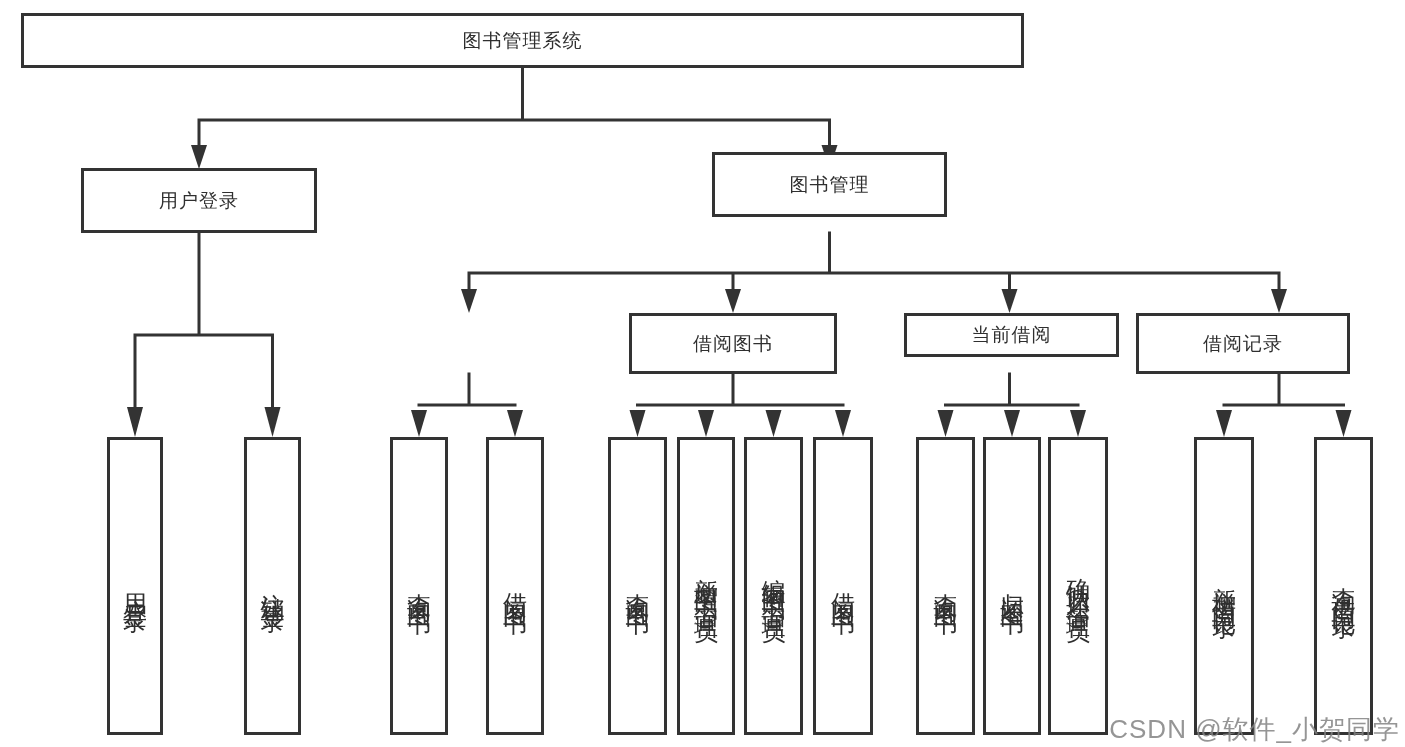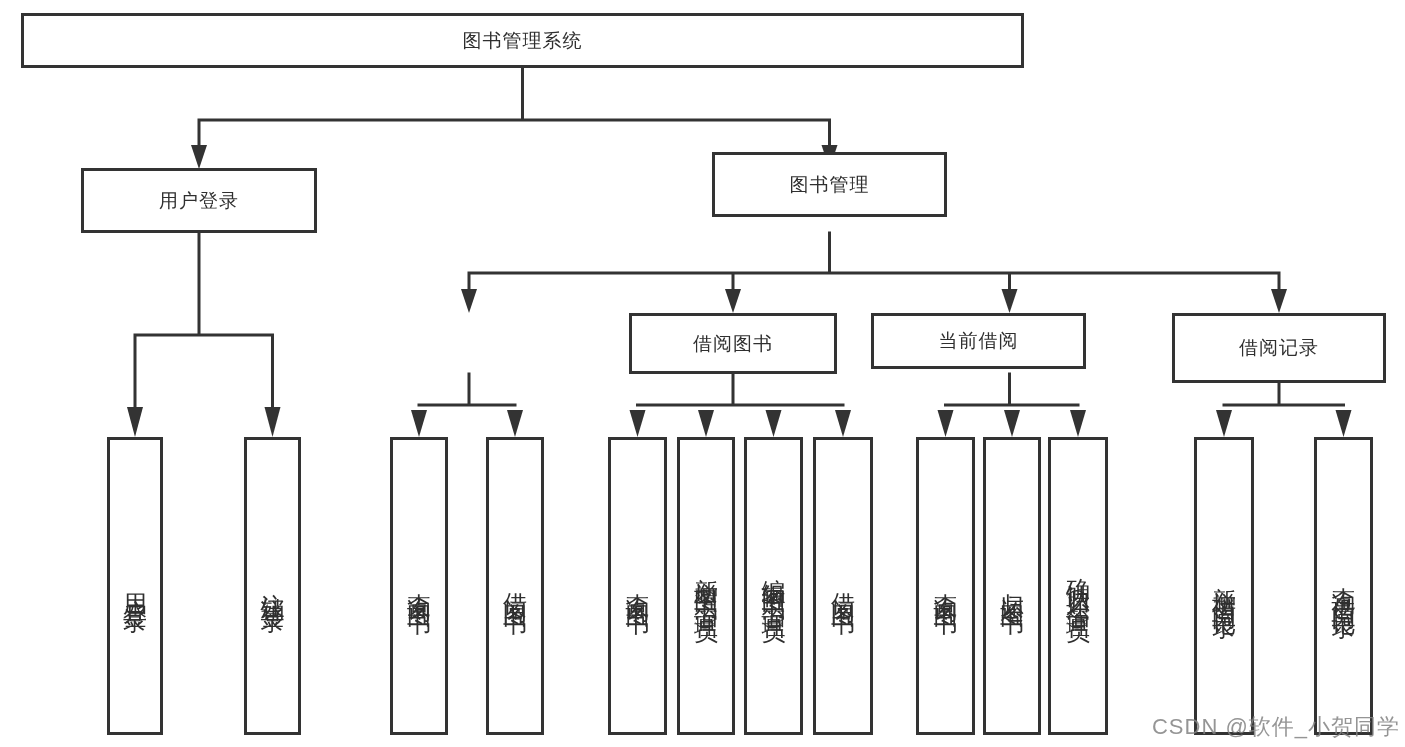--- a/index.html
+++ b/index.html
@@ -37,21 +37,21 @@
     font-size: 24px;
     line-height: 1;
     letter-spacing: 6px;
     writing-mode: vertical-rl;
     text-orientation: mixed;
   }
   .watermark {
     position: absolute;
     right: 5px;
     top: 712px;
-    font-size: 22px;
+    font-size: 26px;
     letter-spacing: 1px;
     color: rgba(130,130,130,0.85);
     white-space: nowrap;
     z-index: 5;
   }
 </style>
 </head>
 <body>
 
 <div class="canvas">
@@ -103,22 +103,22 @@
       <polygon points="1335.5,410 1351.5,410 1343.5,437"></polygon>
     </g>
   </svg>
 
   <div class="box h" style="left:21px;top:13px;width:1003px;height:55px">图书管理系统</div>
 
   <div class="box h" style="left:81px;top:168px;width:236px;height:65px">用户登录</div>
   <div class="box h" style="left:712px;top:152px;width:235px;height:65px">图书管理</div>
 
   <div class="box h" style="left:629px;top:313px;width:208px;height:61px">借阅图书</div>
-  <div class="box h" style="left:871px;top:313px;width:215px;height:56px">当前借阅</div>
-  <div class="box h" style="left:1172px;top:313px;width:214px;height:70px">借阅记录</div>
+  <div class="box h" style="left:904px;top:313px;width:215px;height:44px">当前借阅</div>
+  <div class="box h" style="left:1136px;top:313px;width:214px;height:61px">借阅记录</div>
 
   <div class="box v" style="left:107px;width:56px">用户登录</div>
   <div class="box v" style="left:244px;width:57px">注销登录</div>
 
   <div class="box v" style="left:390px;width:58px">查询图书</div>
   <div class="box v" style="left:486px;width:58px">借阅图书</div>
 
   <div class="box v" style="left:608px;width:59px">查询图书</div>
   <div class="box v" style="left:677px;width:58px">新增图书（管理员）</div>
   <div class="box v" style="left:744px;width:59px">编辑图书（管理员）</div>

